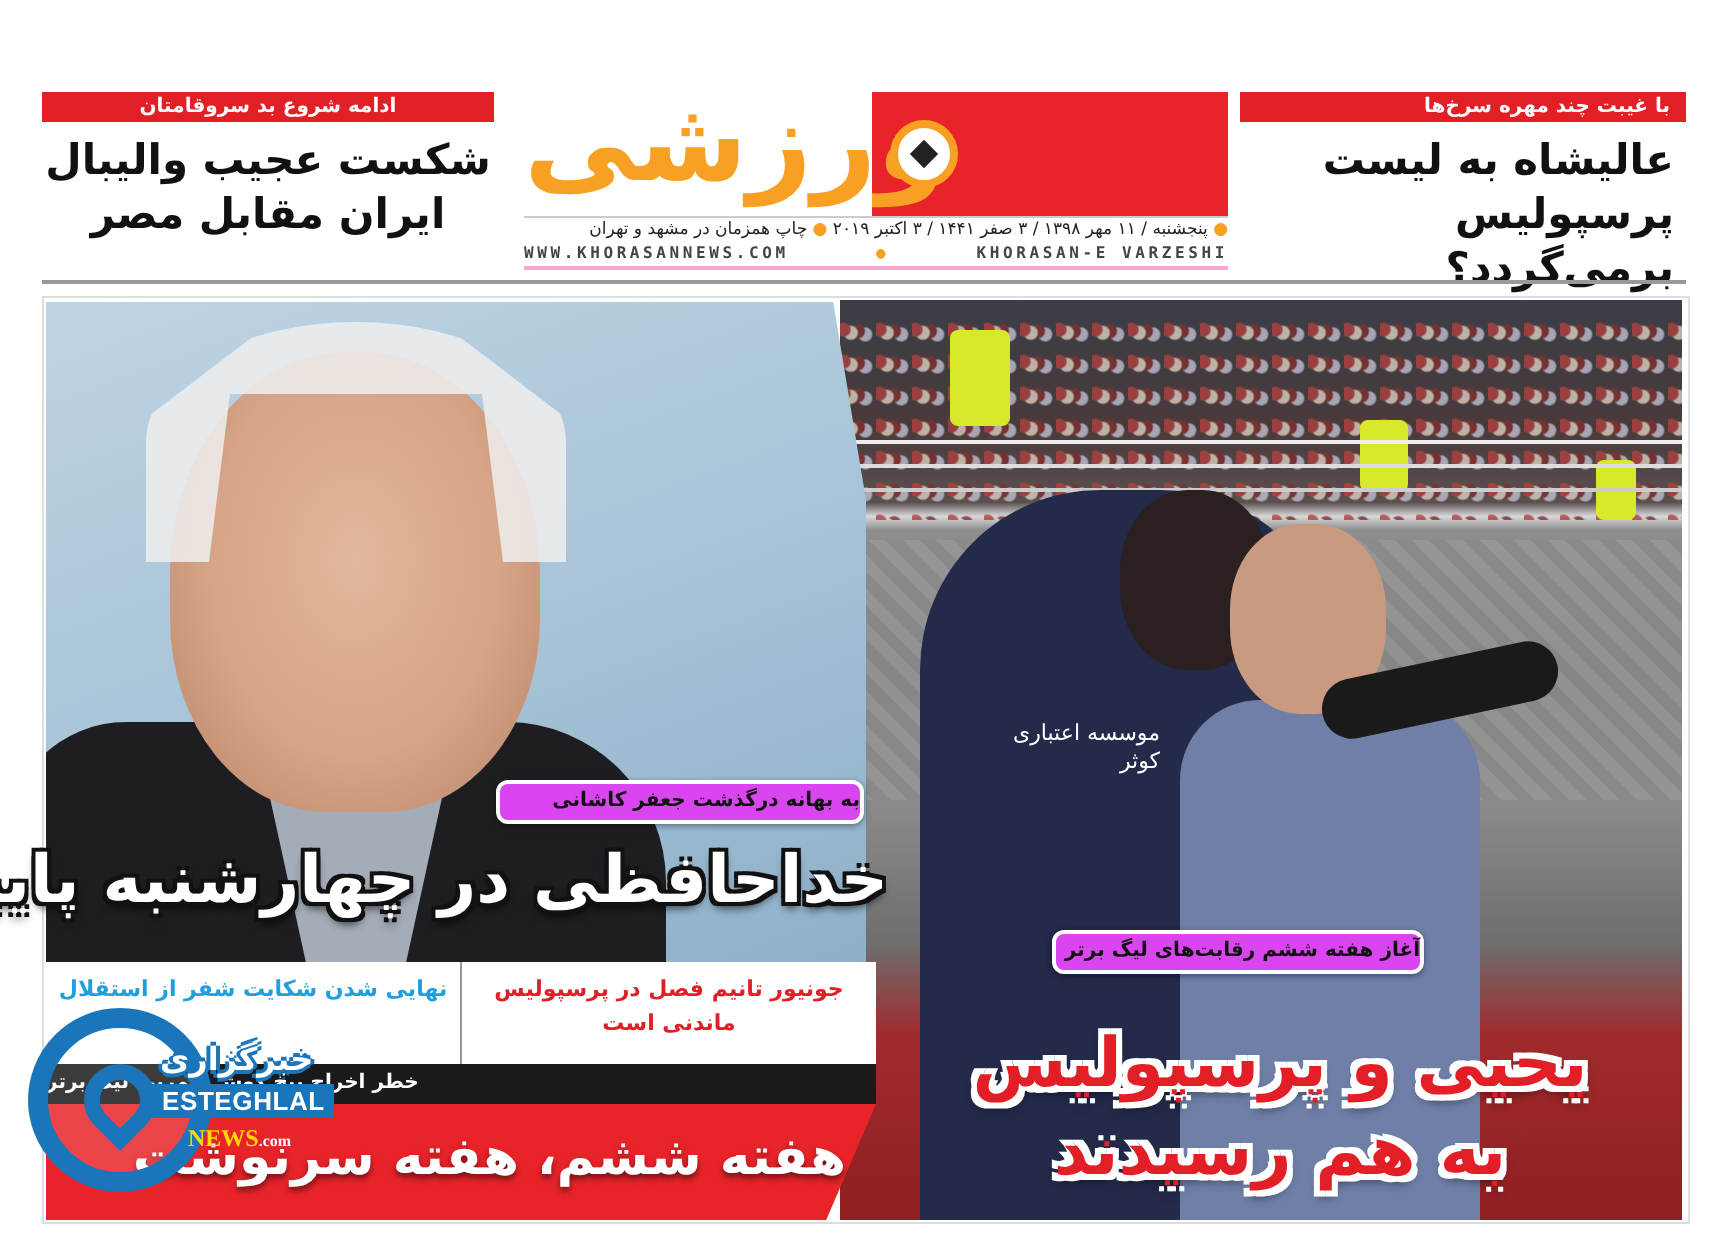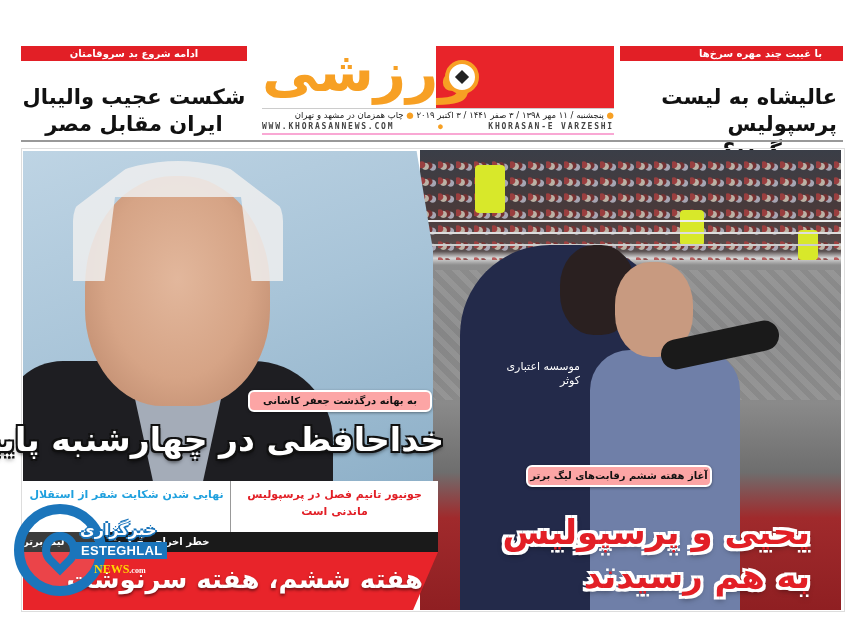--- a/index.html
+++ b/index.html
@@ -10,27 +10,27 @@
     position: relative;
   }
   .abs { position: absolute; }
 
   
   .side-box { top: 46px; width: 226px; }
   .side-box.left { left: 21px; }
   .side-box.right { left: 620px; width: 223px; }
   .kicker-red {
     background: #e21f26; color: #fff; font-size: 10px; font-weight: bold;
-    height: 15px; line-height: 15px; padding: 0 21px; text-align: right;
+    height: 15px; line-height: 15px; padding: 0 8px; text-align: right;
     direction: rtl; white-space: nowrap; overflow: hidden;
   }
   .side-box.left .kicker-red { text-align: center; }
   .side-headline {
     color: #111; font-weight: bold; font-size: 21px; line-height: 27px;
-    direction: rtl; text-align: center; margin-top: 23px;
+    direction: rtl; text-align: center; margin-top: 6px;
     font-family: "DejaVu Sans", sans-serif;
   }
   .side-box.right .side-headline { text-align: right; padding-right: 6px; }
 
   
   .mast { left: 262px; top: 46px; width: 352px; height: 62px; }
   .mast-red {
     position: absolute; right: 0; top: 0; width: 178px; height: 62px;
     background: #e8242a;
   }
@@ -136,35 +136,35 @@
     position: absolute; left: -20px; top: 210px; width: 330px; height: 140px;
     background: #1e1e22; border-radius: 60px 80px 0 0;
   }
   .portrait-collar {
     position: absolute; left: 95px; top: 225px; width: 120px; height: 110px;
     background: #a4acb8; clip-path: polygon(10% 0, 90% 0, 70% 100%, 30% 100%);
   }
 
   
   .tag-yellow {
-    background: #fca5a5; color: #111; font-size: 10px; font-weight: bold;
+    background: #d946ef; color: #111; font-size: 10px; font-weight: bold;
     border: 2px solid #fff; border-radius: 6px; height: 18px; line-height: 18px;
-    direction: rtl; text-align: center; white-space: nowrap; box-shadow: 0 1px 3px rgba(0,0,0,.4);
+    direction: rtl; white-space: nowrap; box-shadow: 0 1px 3px rgba(0,0,0,.4);
   }
   .tag-left { left: 248px; top: 390px; width: 180px; }
   .tag-right { left: 526px; top: 465px; width: 182px; }
 
   .big-white {
     color: #fff; font-weight: bold; direction: rtl; text-align: center; white-space: nowrap;
     text-shadow: -2px -2px 0 #111, 2px -2px 0 #111, -2px 2px 0 #111, 2px 2px 0 #111, 0 3px 4px rgba(0,0,0,.7);
   }
   .headline-left { left: 24px; top: 418px; width: 420px; font-size: 33px; line-height: 44px; }
 
   .big-red {
-    color: #e21f26; font-weight: bold; direction: rtl; white-space: nowrap;
+    color: #e21f26; font-weight: bold; direction: rtl; text-align: center; white-space: nowrap;
     text-shadow: -3px -3px 0 #fff, 3px -3px 0 #fff, -3px 3px 0 #fff, 3px 3px 0 #fff, 0 3px 6px rgba(0,0,0,.6);
   }
   .headline-right { left: 470px; top: 510px; width: 340px; font-size: 34px; line-height: 44px; }
 
   
   .strip { left: 23px; top: 481px; width: 415px; height: 51px; background: #fff; display: flex; direction: rtl; }
   .strip-item {
     flex: 1; font-size: 11px; font-weight: bold; line-height: 17px; text-align: center;
     padding-top: 5px; direction: rtl; border-left: 1px solid #999;
   }

